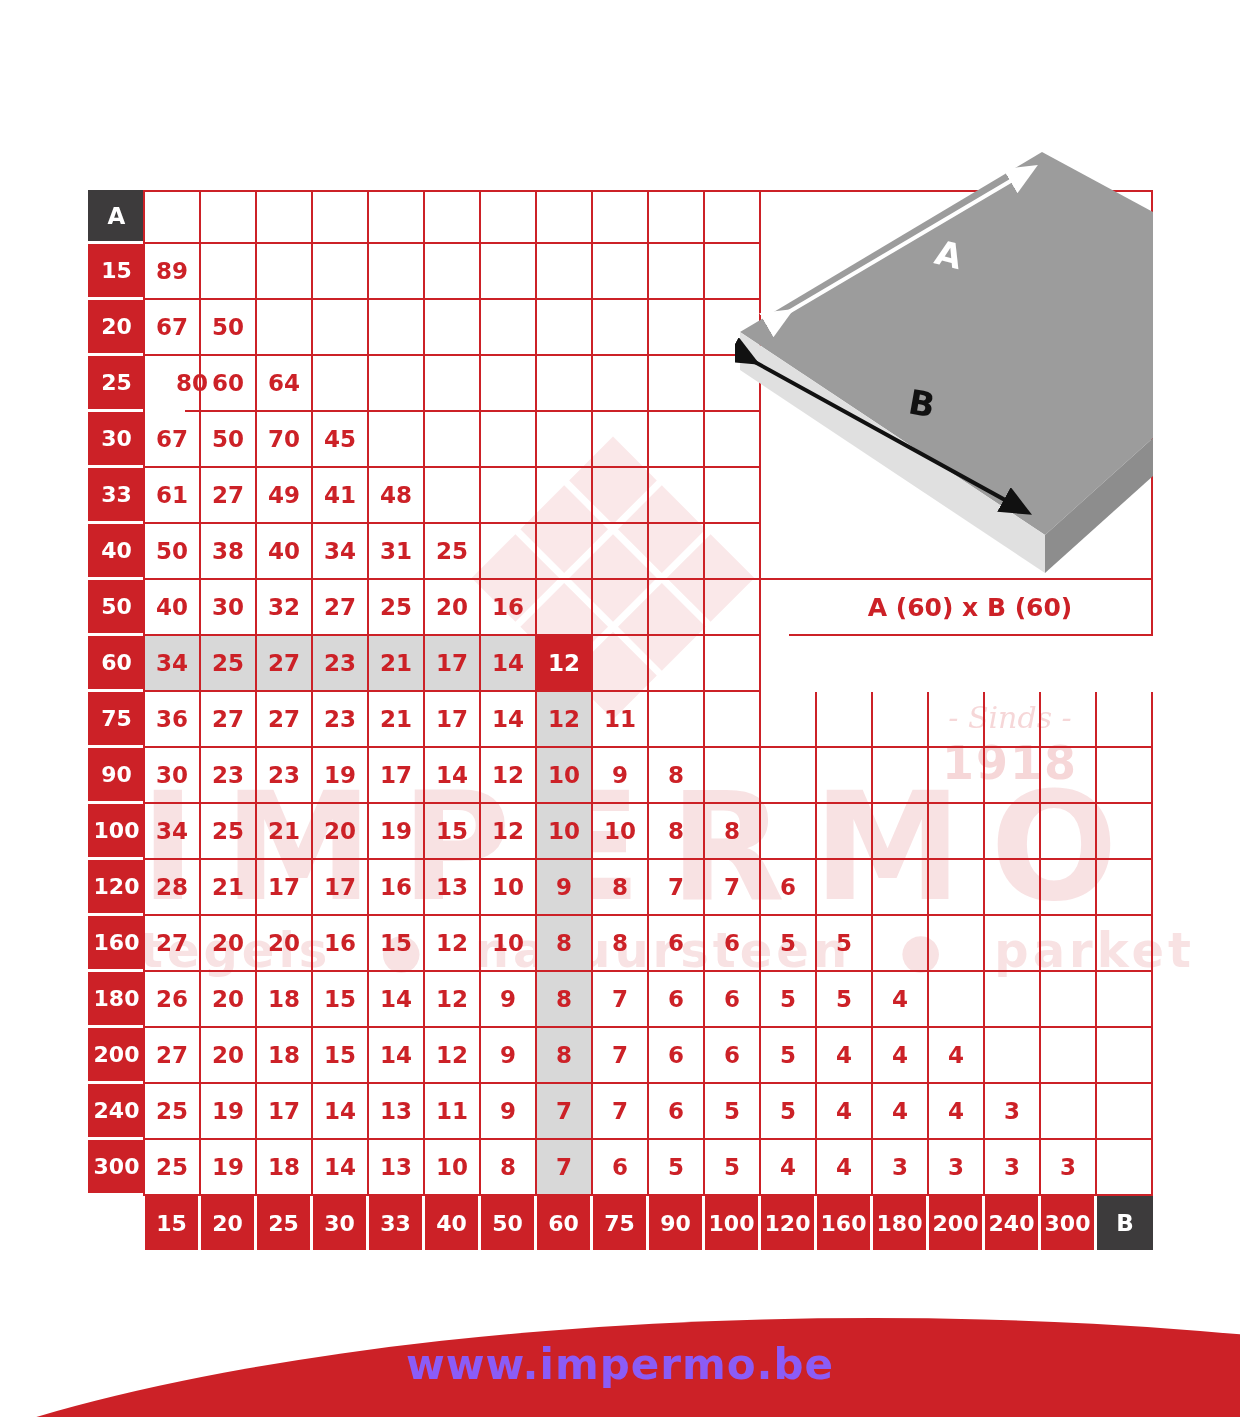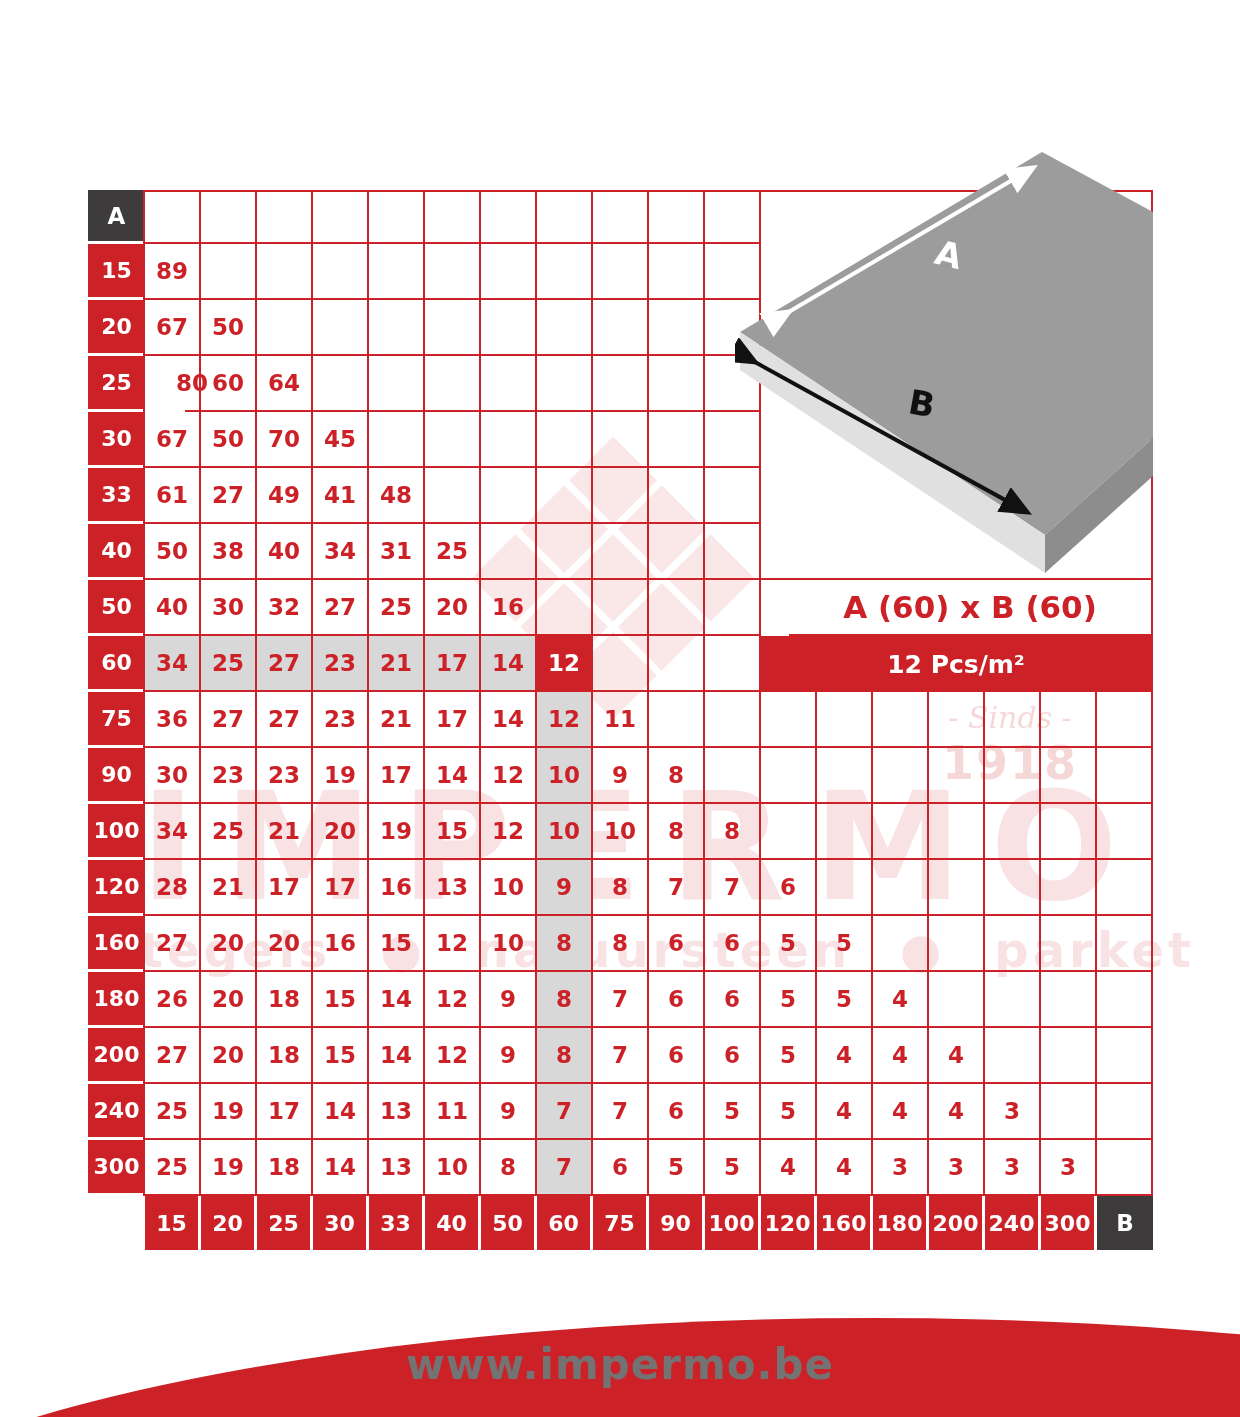--- a/index.html
+++ b/index.html
@@ -34,41 +34,41 @@
      font-size:23px;box-sizing:border-box;}
   .dcell{border-right:2px solid var(--red);border-bottom:2px solid var(--red);color:var(--red);}
   .gray{background:var(--gray);}
   .redcell{background:var(--red);color:#fff;}
   .alabel{background:var(--red);color:#fff;border-bottom:3px solid #fff;font-size:22px;}
   .acorner{background:var(--dark);color:#fff;border-bottom:3px solid #fff;}
   .blabel{background:var(--red);color:#fff;border-right:3px solid #fff;font-size:22px;}
   .bcorner{background:var(--dark);color:#fff;}
   .merged{border-right:2px solid var(--red);border-bottom:2px solid var(--red);}
   .band{border-right:2px solid var(--red);border-bottom:2px solid var(--red);
-        color:var(--red);font-size:31px;background:#fff;margin-left:28px;}
+        color:var(--red);font-size:25px;background:#fff;margin-left:28px;}
   .banner{background:var(--red);color:#fff;font-size:25px;border-right:2px solid var(--red);}
   
   .wm{position:absolute;z-index:1;}
   .wm-diamonds{left:513px;top:478px;width:200px;height:200px;transform:rotate(45deg);
     display:grid;grid-template-columns:repeat(3,1fr);grid-template-rows:repeat(3,1fr);gap:7px;}
   .wm-d{background:rgba(204,33,39,.10);}
   .wm-brand{left:140px;top:772px;width:960px;text-align:center;font-size:150px;font-weight:bold;
     letter-spacing:28px;color:rgba(204,33,39,.13);white-space:nowrap;line-height:1;}
   .wm-tagline{left:140px;top:922px;width:960px;text-align:center;font-size:48px;font-weight:bold;
     letter-spacing:4px;word-spacing:28px;color:rgba(204,33,39,.13);white-space:nowrap;}
   .wm-sinds{left:930px;top:700px;width:160px;text-align:center;font-size:30px;font-style:italic;
     font-family:"DejaVu Serif","Liberation Serif",serif;color:rgba(204,33,39,.18);}
   .wm-year{left:930px;top:736px;width:160px;text-align:center;font-size:46px;font-weight:bold;
     color:rgba(204,33,39,.18);letter-spacing:2px;}
   
   .tile-svg{position:absolute;left:735px;top:145px;z-index:3;}
   
   .footer-ellipse{position:absolute;left:-254px;top:1318px;width:2254px;height:600px;
     border-radius:50%;background:var(--red);z-index:4;}
-  .footer-url{position:absolute;left:0;top:1340px;width:1240px;text-align:center;color:#737373;
+  .footer-url{position:absolute;left:0;top:1340px;width:1240px;text-align:center;color:#8b5cf6;
     font-size:42px;font-weight:bold;letter-spacing:1px;z-index:5;}
 </style>
 </head>
 <body>
 
 <div id="page">
 
 
   <div class="wm wm-diamonds" id="wmDiamonds">
       <div class="wm-d"></div>
@@ -190,21 +190,20 @@
       <div class="c dcell gray" style="grid-area: 9 / 3;">25</div>
       <div class="c dcell gray" style="grid-area: 9 / 4;">27</div>
       <div class="c dcell gray" style="grid-area: 9 / 5;">23</div>
       <div class="c dcell gray" style="grid-area: 9 / 6;">21</div>
       <div class="c dcell gray" style="grid-area: 9 / 7;">17</div>
       <div class="c dcell gray" style="grid-area: 9 / 8;">14</div>
       <div class="c dcell redcell" style="grid-area: 9 / 9;">12</div>
       <div class="c dcell" style="grid-area: 9 / 10;"></div>
       <div class="c dcell" style="grid-area: 9 / 11;"></div>
       <div class="c dcell" style="grid-area: 9 / 12;"></div>
-      <div class="c banner" style="grid-area: 9 / 13 / auto / 20;">12 Pcs/m²</div>
       <div class="c alabel" style="grid-area: 10 / 1;">75</div>
       <div class="c dcell" style="grid-area: 10 / 2;">36</div>
       <div class="c dcell" style="grid-area: 10 / 3;">27</div>
       <div class="c dcell" style="grid-area: 10 / 4;">27</div>
       <div class="c dcell" style="grid-area: 10 / 5;">23</div>
       <div class="c dcell" style="grid-area: 10 / 6;">21</div>
       <div class="c dcell" style="grid-area: 10 / 7;">17</div>
       <div class="c dcell" style="grid-area: 10 / 8;">14</div>
       <div class="c dcell gray" style="grid-area: 10 / 9;">12</div>
       <div class="c dcell" style="grid-area: 10 / 10;">11</div>

